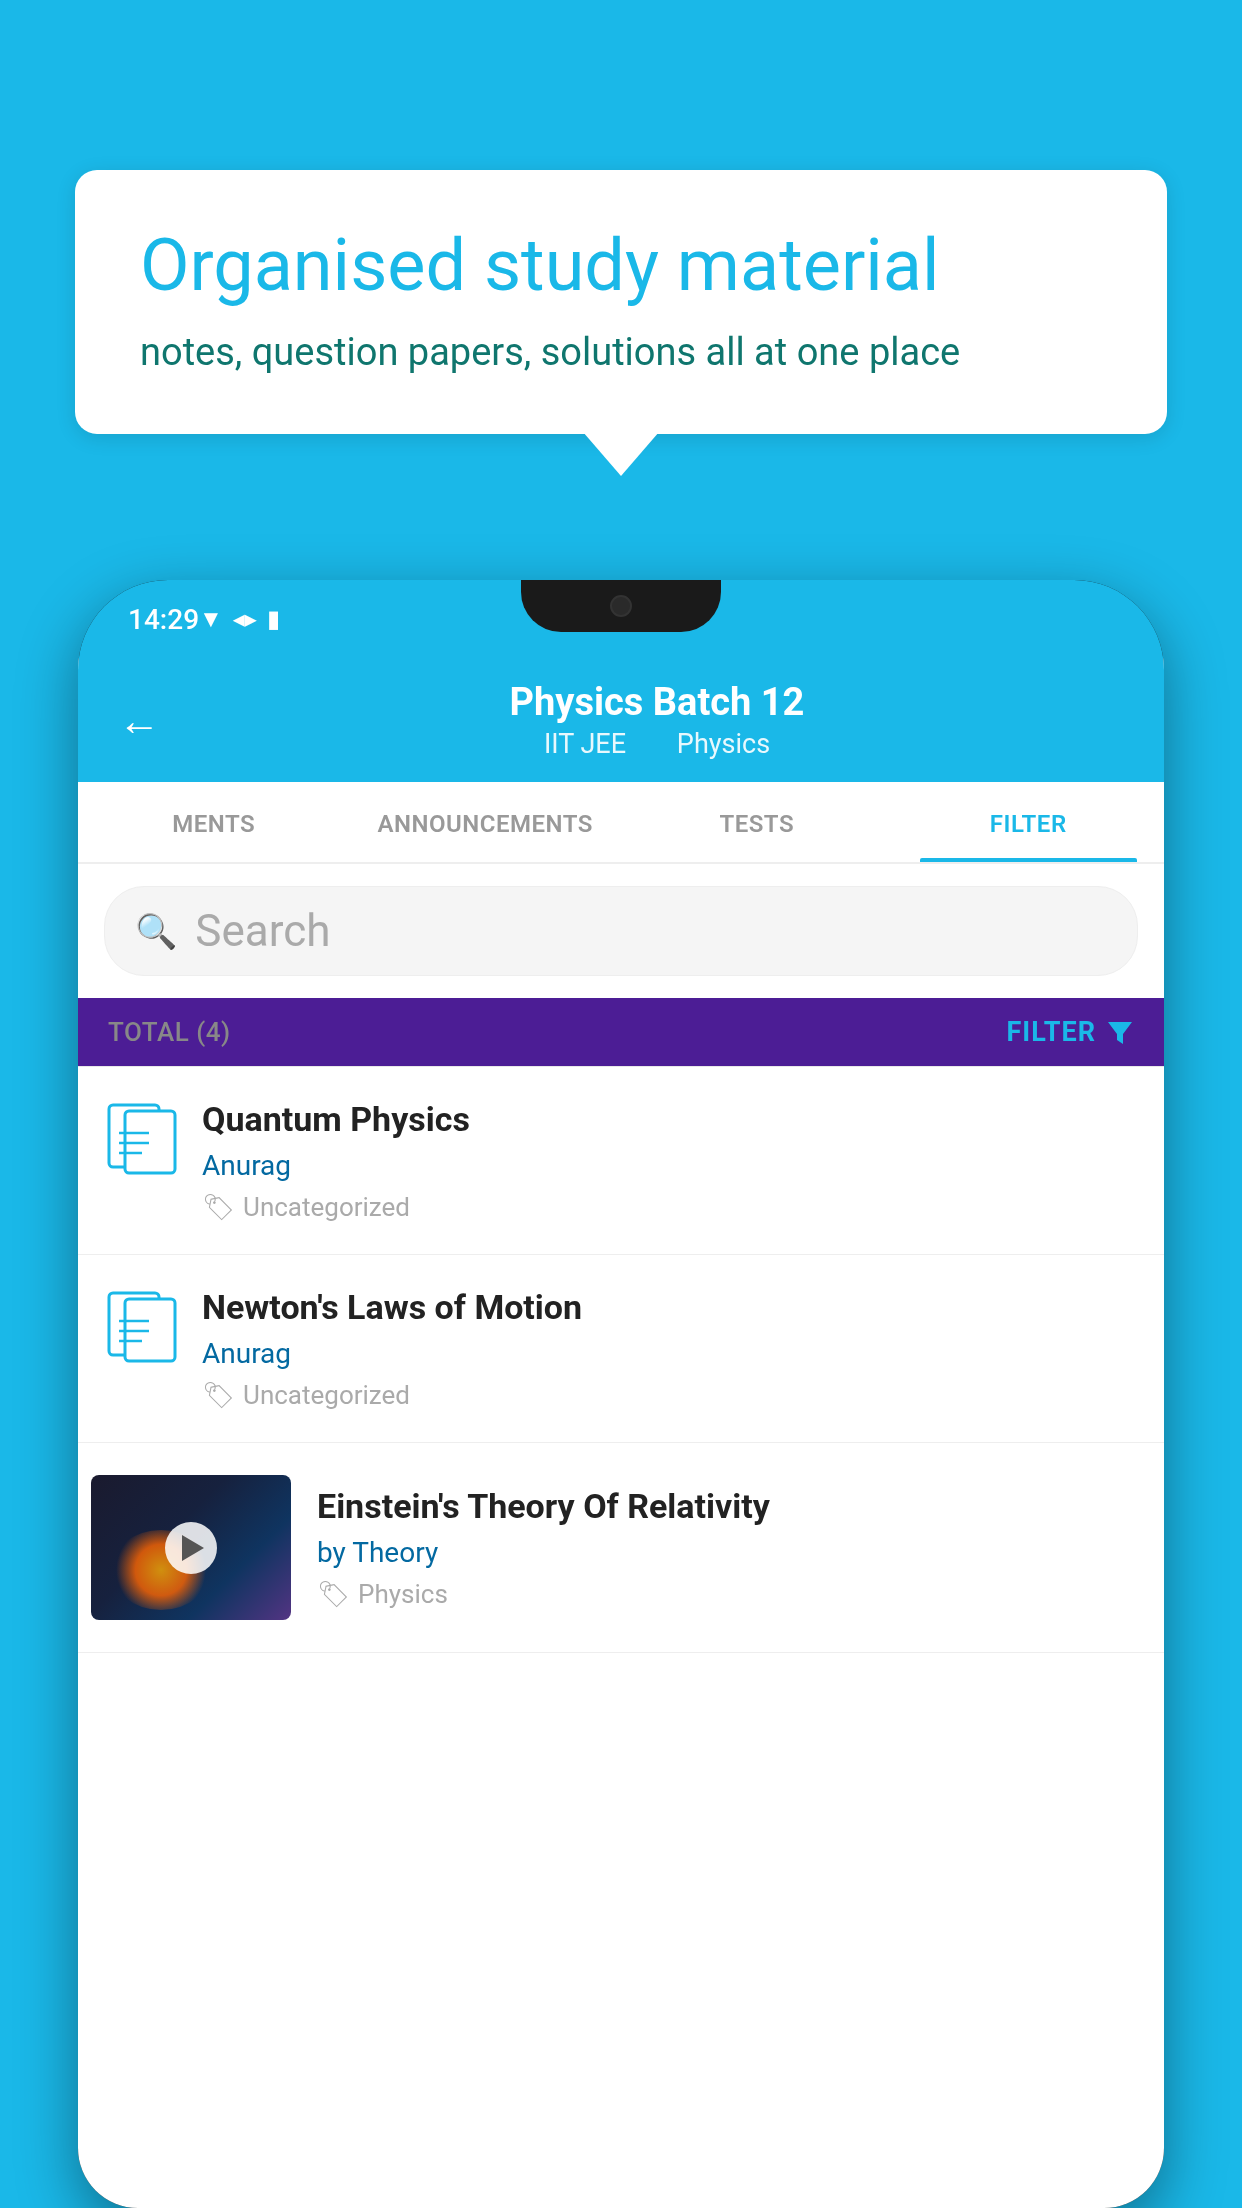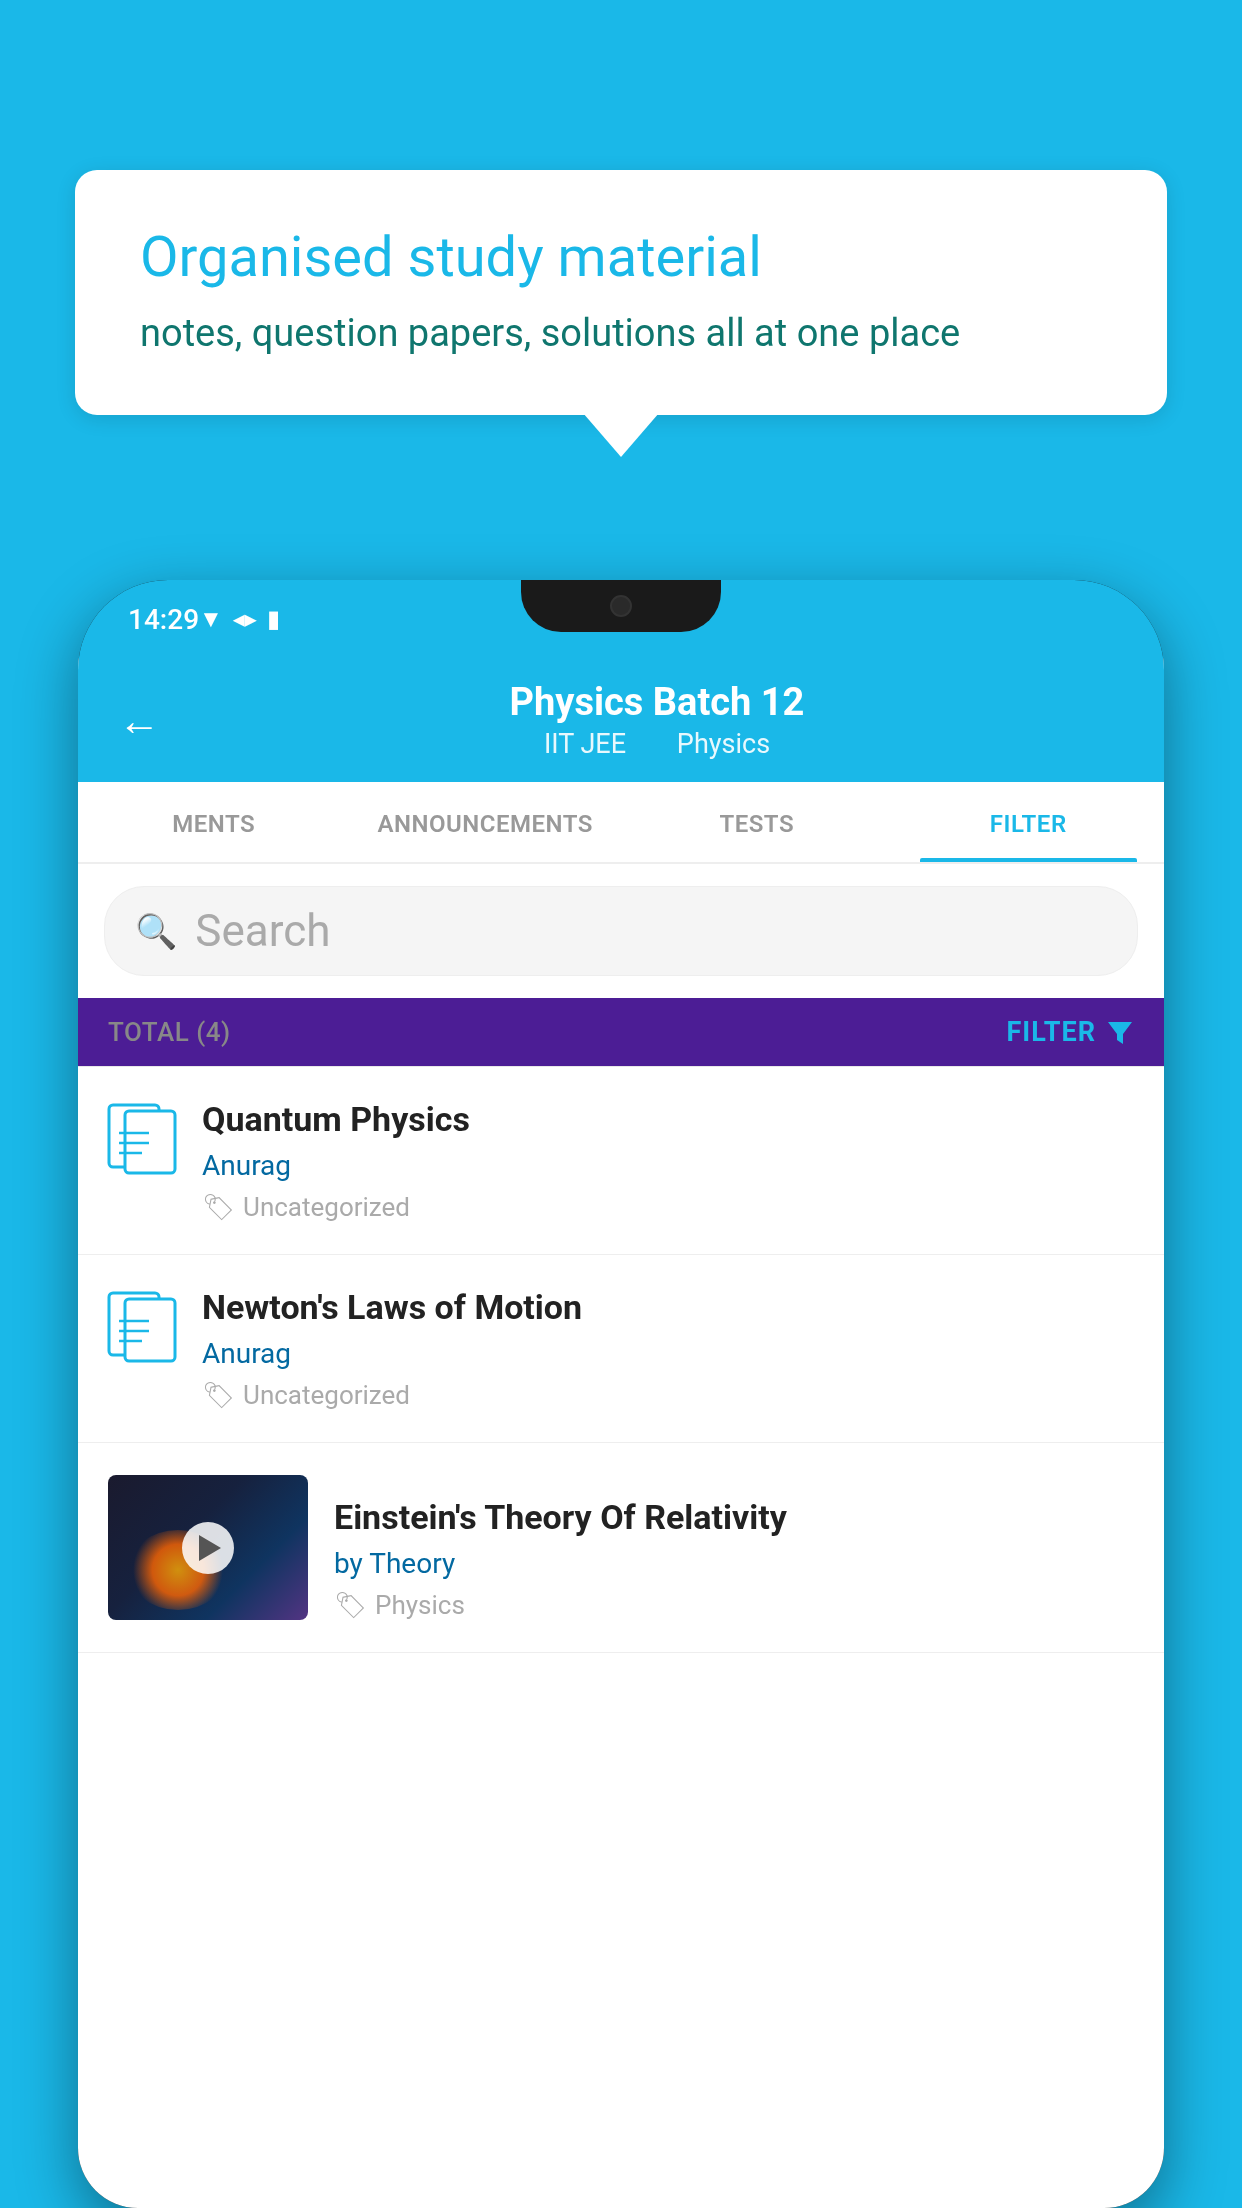--- a/index.html
+++ b/index.html
@@ -29,21 +29,21 @@
       position: absolute;
       bottom: -42px;
       left: 50%;
       transform: translateX(-50%);
       border-left: 38px solid transparent;
       border-right: 38px solid transparent;
       border-top: 44px solid white;
     }
     .bubble-title {
       color: #1ab8e8;
-      font-size: 56px;
+      font-size: 72px;
       font-weight: 400;
       line-height: 1.15;
       margin-bottom: 22px;
     }
     .bubble-subtitle {
       color: #0f766e;
       font-size: 38px;
       font-weight: 400;
     }
 
@@ -262,22 +262,22 @@
       font-size: 26px;
       color: #aaa;
       display: flex;
       align-items: center;
       gap: 8px;
     }
 
     
     .video-item-thumb {
       display: flex;
-      align-items: flex-end;
-      padding: 32px 30px;
+      align-items: center;
+      padding: 32px 13px;
       gap: 26px;
       border-bottom: 1px solid #eee;
     }
     .video-thumbnail {
       width: 200px;
       height: 145px;
       flex-shrink: 0;
       border-radius: 8px;
       background: linear-gradient(135deg, #1a1a2e 0%, #16213e 40%, #0f3460 70%, #533483 100%);
       position: relative;

